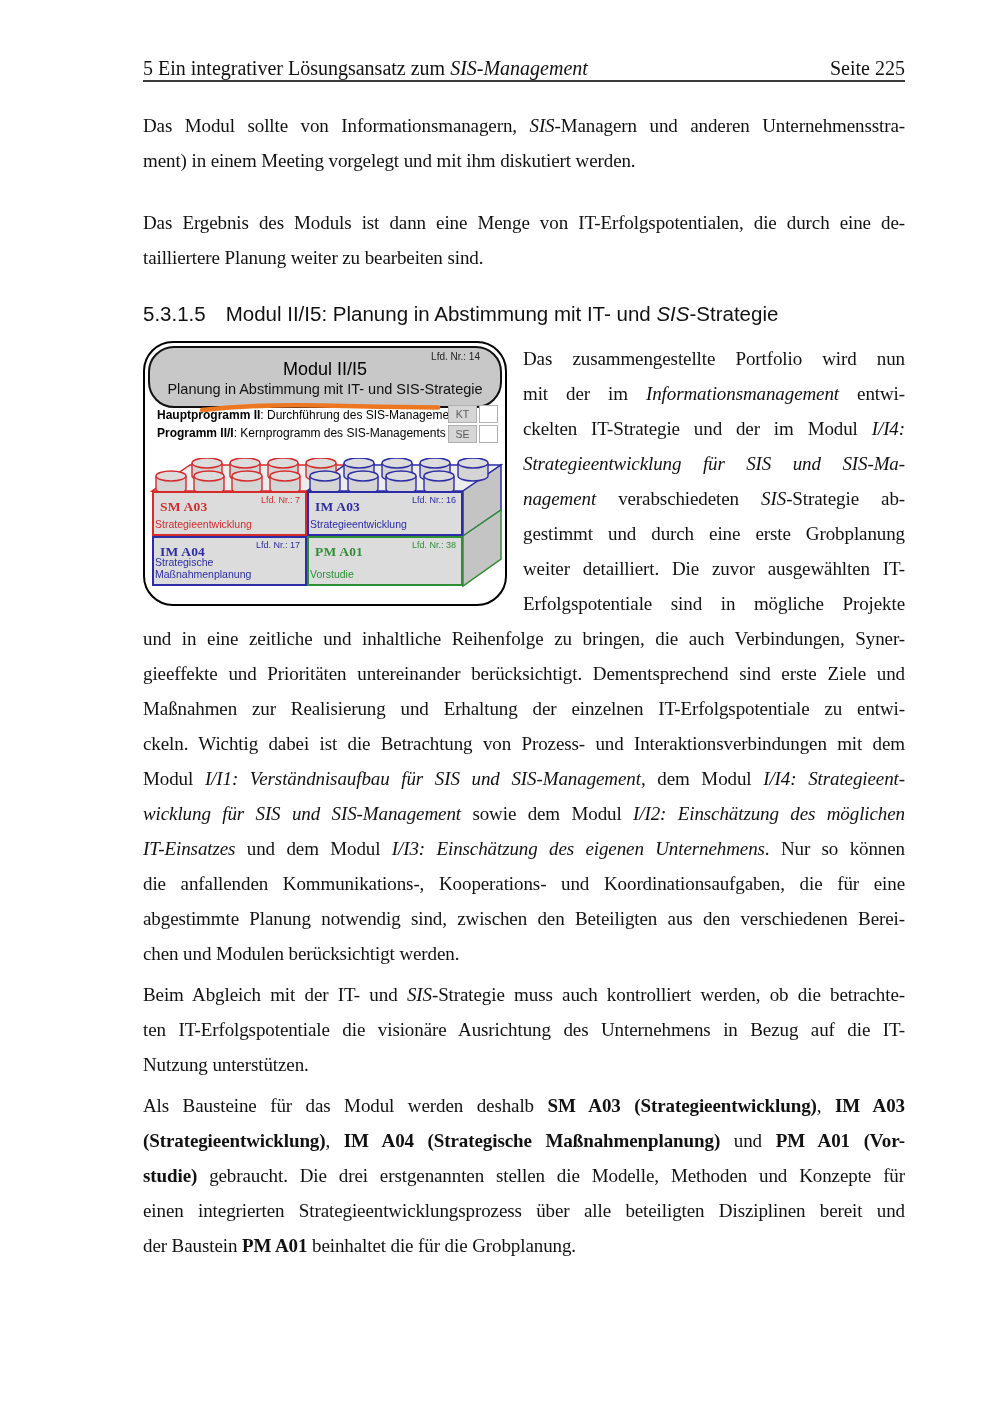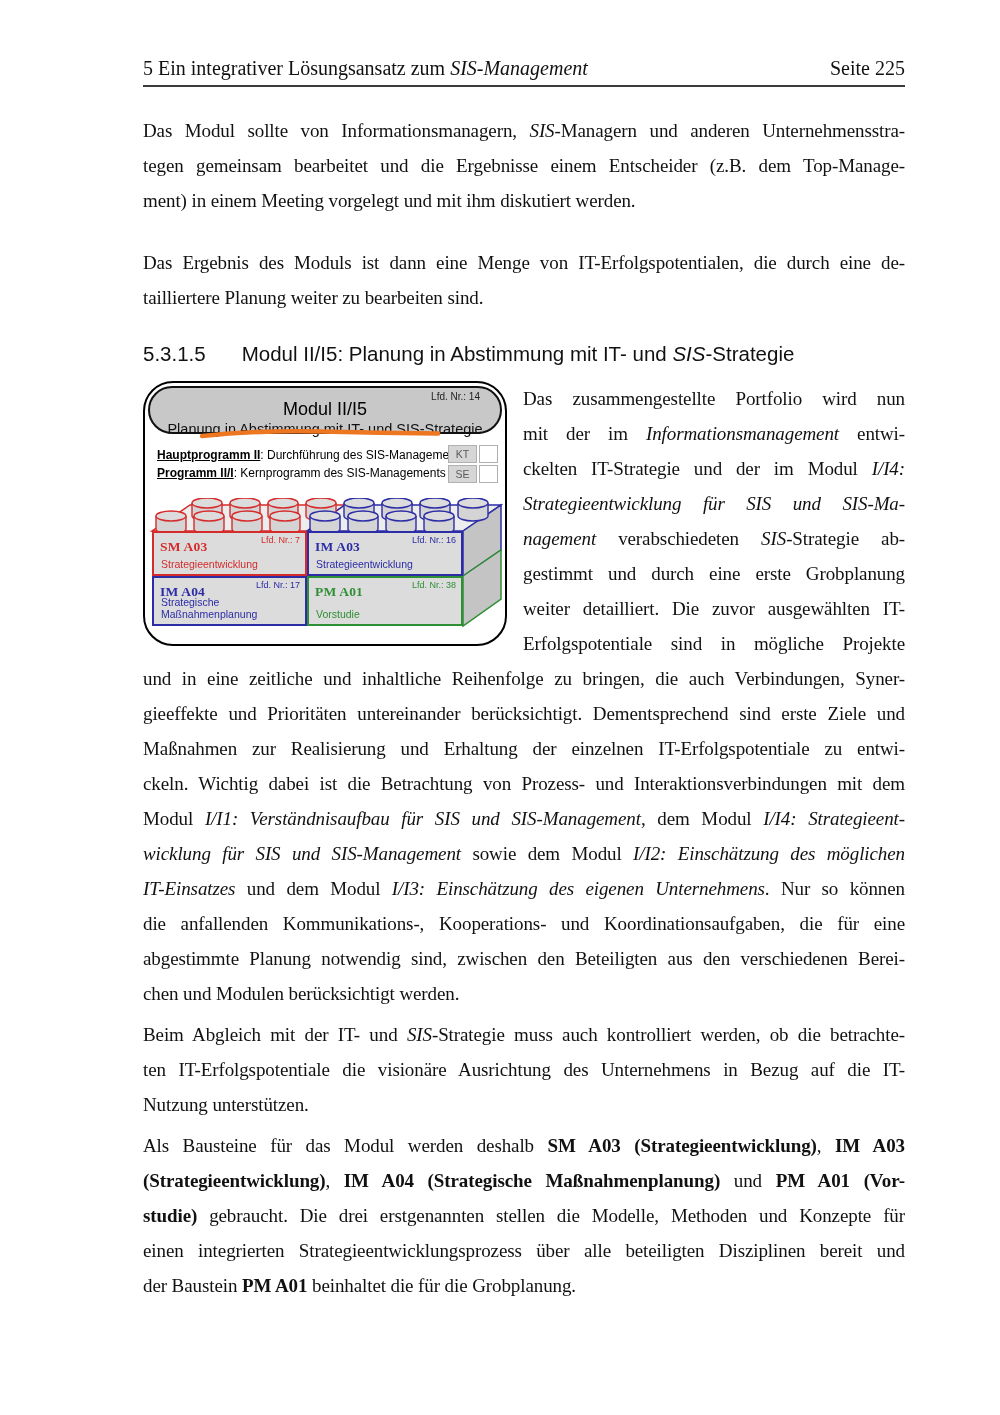--- a/index.html
+++ b/index.html
@@ -1,57 +1,57 @@
 <!DOCTYPE html>
 <html><head>
 <meta charset="utf-8">
 <style>
   html,body{margin:0;padding:0;background:#fff;}
   body{width:1000px;height:1415px;position:relative;font-family:"Liberation Serif","DejaVu Serif",serif;color:#111;overflow:hidden;}
   .page{padding:56px 95px 0 143px;}
 
   
-  .page-header{display:flex;justify-content:space-between;align-items:flex-end;font-size:20px;line-height:24px;padding-bottom:5px;border-bottom:2px solid #3c3c3c;}
+  .page-header{display:flex;justify-content:space-between;align-items:flex-end;font-size:20px;line-height:24px;border-bottom:2px solid #3c3c3c;}
   .page-header i{font-style:italic;}
 
   
   .body-text{margin-top:26px;font-size:19px;}
   .jline{text-align:justify;text-align-last:justify;line-height:35px;height:35px;overflow:hidden;letter-spacing:-0.1px;}
   .jline.lastline{text-align-last:left;}
   .para{margin:0 0 6px 0;}
   .para.sp{margin-bottom:27px;}
   .para.sp2{margin-bottom:0;}
 
   
   .section-heading{font-family:"Liberation Sans","DejaVu Sans",sans-serif;font-size:20.5px;line-height:26px;margin:26px 0 14px 0;display:flex;}
-  .section-heading .num{margin-right:36px;}
+  .section-heading .num{margin-right:20px;}
   .section-heading i{font-style:italic;}
 
   
   .figure{float:left;width:364px;height:265px;margin:0 16px 6px 0;border:2px solid #000;border-radius:30px;background:#fff;position:relative;box-sizing:border-box;font-family:"Liberation Sans","DejaVu Sans",sans-serif;}
-  .pill{position:absolute;left:3px;right:3px;top:3px;height:48px;background:#c8c8c8;border:2px solid #111;border-radius:26px;box-sizing:border-box;}
+  .pill{position:absolute;left:3px;right:3px;top:3px;height:62px;background:#c8c8c8;border:2px solid #111;border-radius:26px;box-sizing:border-box;}
   .pill-lfd{position:absolute;top:3px;right:20px;font-size:10px;color:#222;}
   .pill-title{text-align:center;margin-top:11px;font-weight:normal;font-size:18px;color:#000;}
   .pill-sub{text-align:center;font-size:14.5px;margin-top:1px;color:#111;}
   .swoosh{position:absolute;bottom:-7px;left:50%;transform:translateX(-52%);}
 
   .prog{position:absolute;top:64px;left:12px;width:310px;font-size:12px;line-height:17.5px;color:#000;}
-  .prog b{font-weight:bold;text-decoration:underline;}
+  .prog b{font-weight:bold;}
 
   .ktse{position:absolute;top:60px;right:5px;border-collapse:separate;border-spacing:2px;font-size:10.5px;color:#5a5a5a;}
   .ktse td{padding:1px;}
   .ktse .lab{width:25px;height:14px;background:#d6d6d6;border:1px solid #b0b0b0;text-align:center;}
   .ktse .box{width:15px;height:14px;background:#fff;border:1px solid #b0b0b0;}
 
   .lego{position:absolute;left:2px;top:115px;width:356px;height:136px;}
   .lego svg{position:absolute;left:0;top:0;}
   .block{position:absolute;box-sizing:border-box;background:#dcdcdc;}
   .block .blfd{position:absolute;top:2px;right:5px;font-size:9px;}
   .block .bid{position:absolute;left:6px;top:6px;font-weight:bold;font-size:13.5px;letter-spacing:0.2px;font-family:Liberation Serif, serif;}
-  .block .bname{position:absolute;left:7px;bottom:4px;font-size:10.5px;}
+  .block .bname{position:absolute;left:1px;bottom:4px;font-size:10.5px;}
   .b1{left:5px;top:33px;width:155px;height:45px;border:2px solid #d52b2b;}
   .b2{left:160px;top:33px;width:156px;height:45px;border:2px solid #2c2ca6;}
   .b3{left:5px;top:78px;width:155px;height:50px;border:2px solid #2c2ca6;}
   .b4{left:160px;top:78px;width:156px;height:50px;border:2px solid #2f8f35;}
   .c-red{color:#d52b2b;}
   .c-blue{color:#2c2ca6;}
   .c-green{color:#2f8f35;}
 </style>
 </head>
 <body>
@@ -60,21 +60,20 @@
 
   <div class="page-header">
     <span>5 Ein integrativer Lösungsansatz zum <i>SIS-Management</i></span>
     <span>Seite 225</span>
   </div>
 
   <div class="body-text">
 
     <div class="para sp">
         <div class="jline">Das Modul sollte von Informationsmanagern, <i>SIS</i>-Managern und anderen Unternehmensstra-</div>
-        <div class="jline">tegen gemeinsam bearbeitet und die Ergebnisse einem Entscheider (z.B. dem Top-Manage-</div>
         <div class="jline lastline">ment) in einem Meeting vorgelegt und mit ihm diskutiert werden.</div>
       </div>
     <div class="para sp2">
         <div class="jline">Das Ergebnis des Moduls ist dann eine Menge von IT-Erfolgspotentialen, die durch eine de-</div>
         <div class="jline lastline">tailliertere Planung weiter zu bearbeiten sind.</div>
       </div>
 
     <div class="section-heading">
       <span class="num">5.3.1.5</span>
       <span>Modul II/I5: Planung in Abstimmung mit IT- und <i>SIS</i>-Strategie</span>

